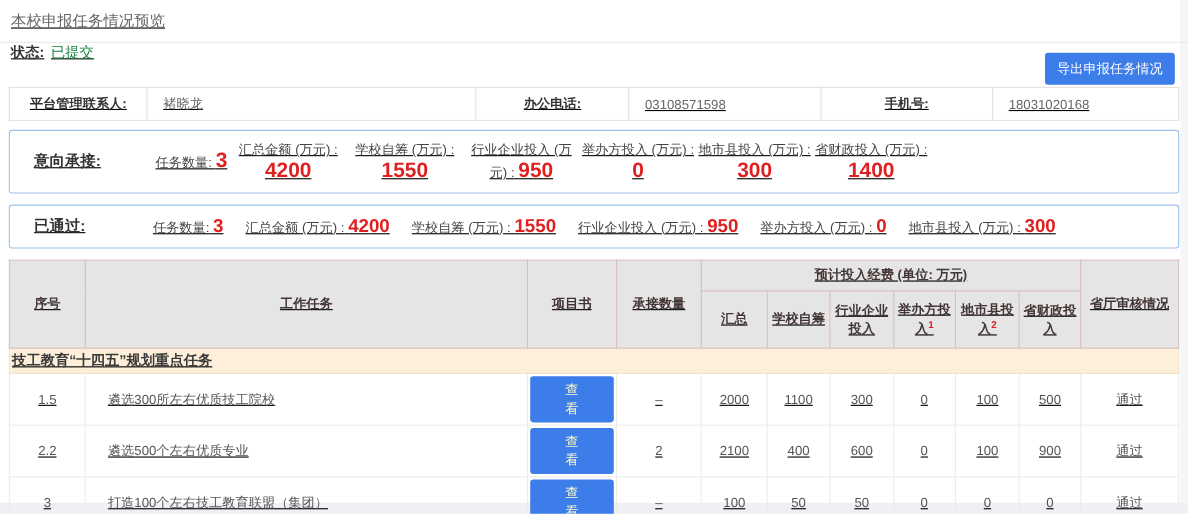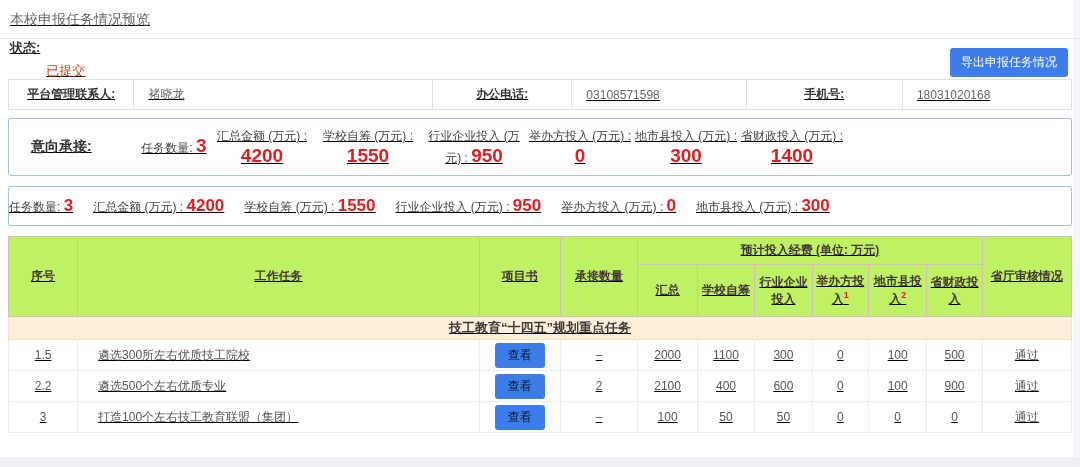--- a/index.html
+++ b/index.html
@@ -8,21 +8,21 @@
   .page { position:relative; width:1080px; height:467px; background:#fff; }
   .right-strip { position:absolute; right:0; top:0; width:7px; height:467px; background:#f5f6fa; }
   .bottom-strip { position:absolute; left:0; bottom:0; width:1080px; height:10px; background:#eef0f5; }
   .content { position:relative; padding:0 8px; z-index:1;text-decoration:underline; }
 
   .page-title { font-size:14px; font-weight:400; color:#666; padding:11px 2px 9px 2px; }
   .divider { height:1px; background:#e9e9e9; margin:0 -8px; }
 
   .status-row { position:relative; height:40px; display:flex; padding:0 2px; }
   .status-label { font-size:13px; font-weight:bold; color:#333; margin-right:6px; }
-  .status-value { font-size:13px; color:#c2410c;margin-top:23px; }
+  .status-value { font-size:13px; color:#15803d; }
   .export-btn { position:absolute; right:4px; top:9px; background:#3c7dea; color:#fff;
     border:none; border-radius:3px; font-size:12px; padding:6px 11px; cursor:pointer;
     font-family:inherit; }
 
   table { border-collapse:collapse; table-layout:fixed; width:100%; }
 
   .contact { height:30px; }
   .contact td { border:1px solid #e2e2e2; font-size:12px; height:30px; vertical-align:middle; }
   .contact td.lbl { text-align:center; font-weight:bold; color:#333; }
   .contact td.val { text-align:left; color:#666; padding-left:14px; }
@@ -34,31 +34,31 @@
   .box-title { font-size:14px; font-weight:bold; color:#333; padding-left:22px; width:130px; flex:none; }
   .stats { display:flex; align-items:center; }
   .intention .stat { width:106px; text-align:center; font-size:12px; color:#444; line-height:1.55; }
   .intention .stat.first { width:70px; }
   .stat-value { color:#e02020; font-weight:bold; font-size:19px; line-height:1; }
   .approved .stats { gap:20px; white-space:nowrap; }
   .approved .stat { font-size:12px; color:#444; }
   .approved .stat-value { font-size:17px; }
 
   .main { margin-top:10px; }
-  .main th { background:#bef264; border:1px solid #d9bcbc; font-size:12px; font-weight:bold;
+  .main th { background:#e5e5e5; border:1px solid #d9bcbc; font-size:12px; font-weight:bold;
     color:#443636; text-align:center; vertical-align:middle; padding:2px; }
   .main thead tr.group-row th { height:28px; }
   .main thead tr.sub-row th { height:52px; }
   .main td { border:1px solid #ececec; font-size:12px; color:#555; text-align:center;
     vertical-align:middle; height:31px; padding:2px; }
   .main td.task { text-align:left; padding-left:20px; }
   .section-row td { background:#fdefda; border-color:#f3e3c8; font-size:13px; font-weight:bold;
-    color:#3a3a3a; height:23px; text-align:center; }
-  .view-btn { background:#3c7dea; color:#0f172a; border:none; border-radius:3px; font-size:12px;
-    padding:4px 13px; cursor:pointer; font-family:inherit; }
+    color:#3a3a3a; height:23px; text-align:left; }
+  .view-btn { background:#3c7dea; color:#fef9c3; border:none; border-radius:3px; font-size:12px;
+    padding:4px 30px; cursor:pointer; font-family:inherit; }
   .pass { color:#3fa854; }
   sup.red { color:#e02020; font-weight:bold; font-size:9px; }
 </style>
 </head>
 <body>
 
 <div class="page">
   <div class="content">
 
     <div class="page-title">本校申报任务情况预览</div>
@@ -98,20 +98,21 @@
         <div class="stat"><span>汇总金额 (万元) :</span> <span class="stat-value">4200</span></div>
         <div class="stat"><span>学校自筹 (万元) :</span> <span class="stat-value">1550</span></div>
         <div class="stat"><span>行业企业投入 (万元) :</span> <span class="stat-value">950</span></div>
         <div class="stat"><span>举办方投入 (万元) :</span> <span class="stat-value">0</span></div>
         <div class="stat"><span>地市县投入 (万元) :</span> <span class="stat-value">300</span></div>
         <div class="stat"><span>省财政投入 (万元) :</span> <span class="stat-value">1400</span></div>
       </div>
     </div>
 
     <div class="stat-box approved">
+      <span class="box-title">已通过:</span>
       <div class="stats">
         <span class="stat"><span>任务数量:</span> <span class="stat-value">3</span></span>
         <span class="stat"><span>汇总金额 (万元) :</span> <span class="stat-value">4200</span></span>
         <span class="stat"><span>学校自筹 (万元) :</span> <span class="stat-value">1550</span></span>
         <span class="stat"><span>行业企业投入 (万元) :</span> <span class="stat-value">950</span></span>
         <span class="stat"><span>举办方投入 (万元) :</span> <span class="stat-value">0</span></span>
         <span class="stat"><span>地市县投入 (万元) :</span> <span class="stat-value">300</span></span>
       </div>
     </div>
 

